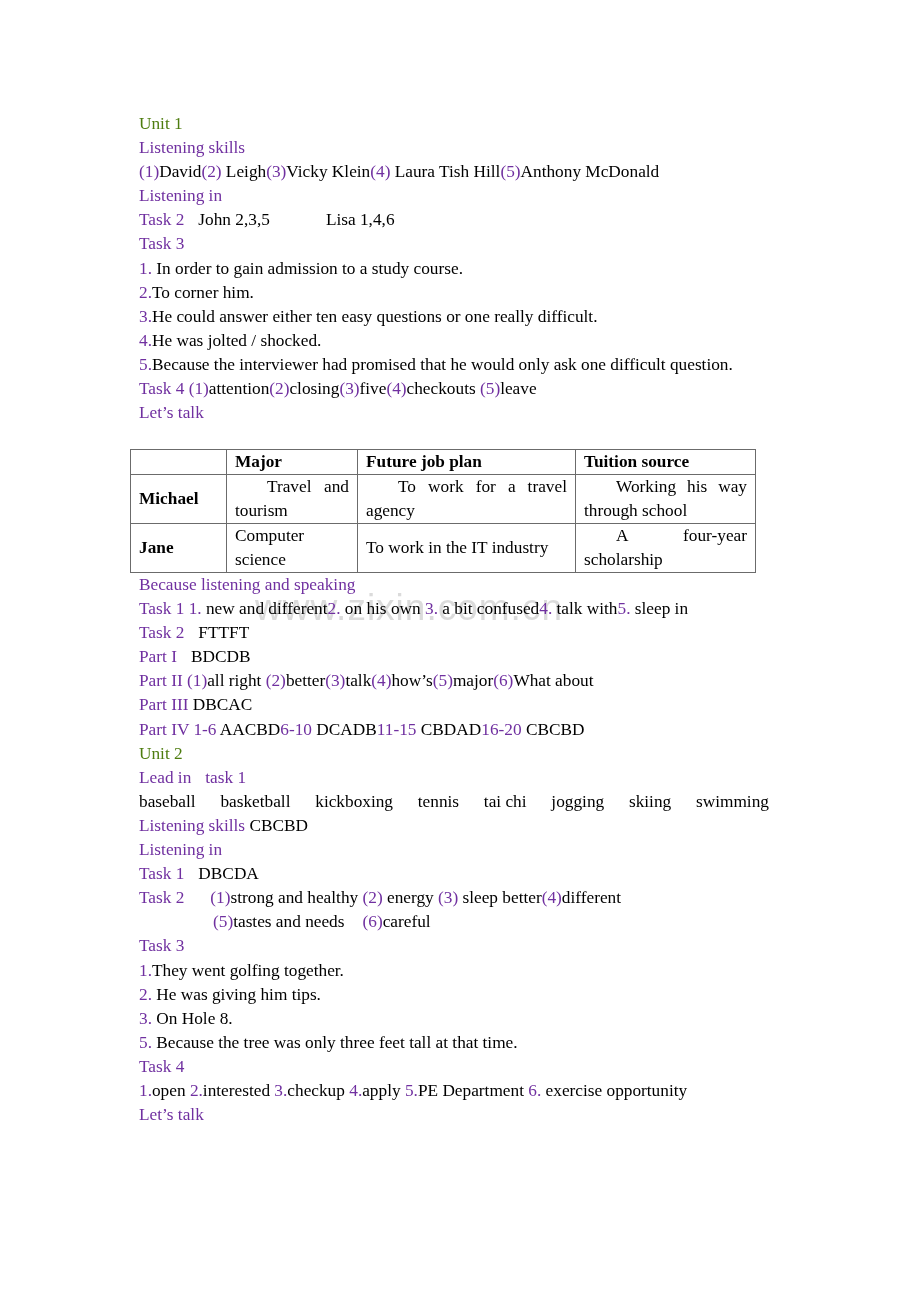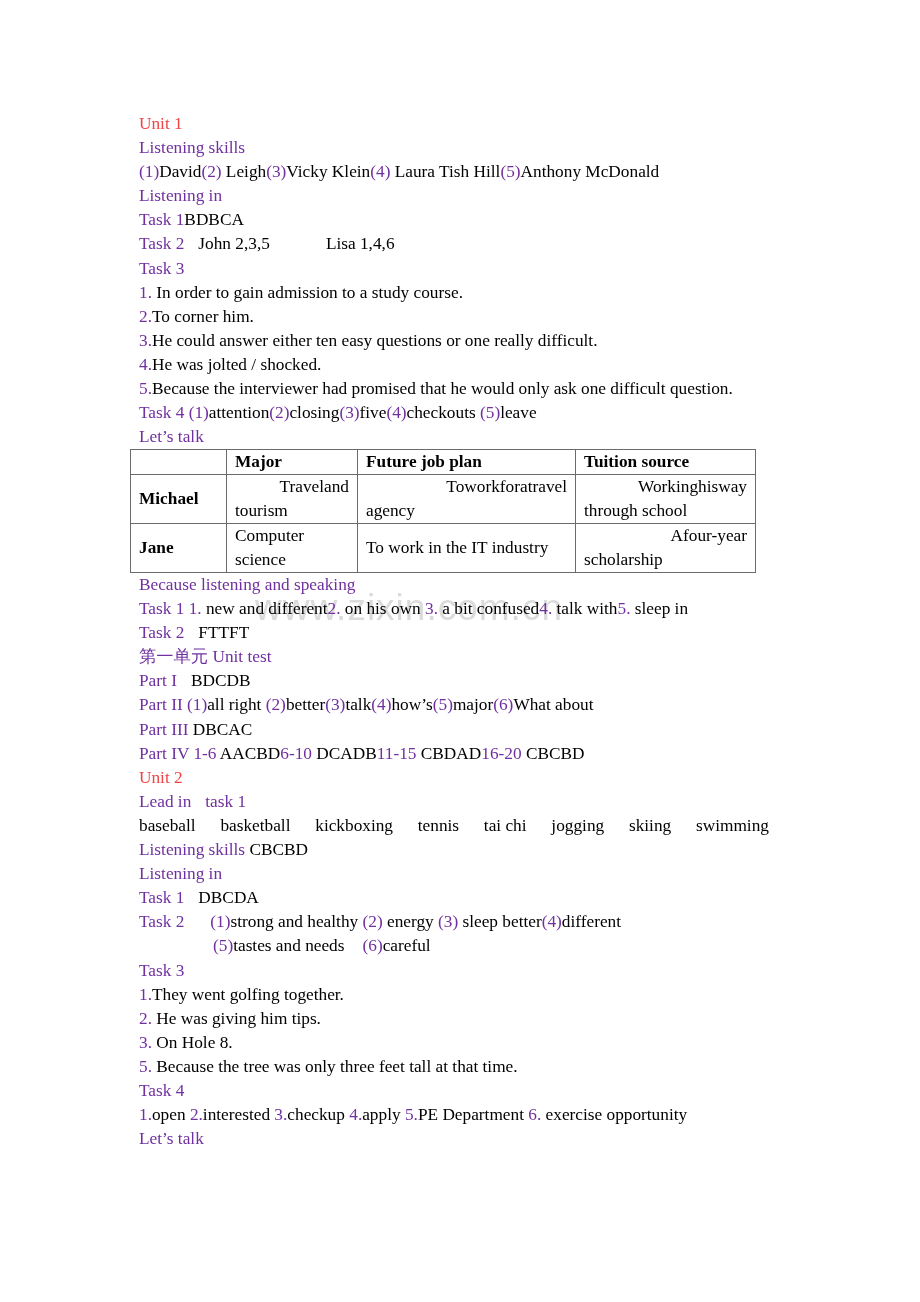--- a/index.html
+++ b/index.html
@@ -1,53 +1,50 @@
 <!DOCTYPE html>
 <html><head>
   <meta charset="utf-8">
   <style>
     html, body { margin: 0; padding: 0; background: #ffffff; }
     body { width: 920px; height: 1302px; position: relative; overflow: hidden;
       font-family: "Liberation Serif", "DejaVu Serif", serif; font-size: 17.3px; color: #000; }
     .page { position: absolute; left: 139px; top: 112px; width: 640px; }
     .line { height: 24.1px; line-height: 24.1px; white-space: nowrap; }
     .p { color: #7030a0; }
-    .r { color: #ef4444; }
+    .r { color: #4d7c0f; }
     .sp4 { display: inline-block; width: 14px; }
     .sp-lisa { display: inline-block; width: 56px; }
     .sp-t2 { display: inline-block; width: 26px; }
     .indent-t2 { display: inline-block; width: 74px; }
     .sp-t2b { display: inline-block; width: 18px; }
     .sports { display: flex; justify-content: space-between; width: 630px; }
     table.talk { position: absolute; left: 130px; top: 449px; border-collapse: collapse;
       font-family: "Liberation Serif", serif; font-size: 17.3px; }
     table.talk td { border: 1px solid #6b6b6b; padding: 0 8px; vertical-align: middle; line-height: 24px; }
     table.talk tr.head td { height: 24px; font-weight: bold; }
     table.talk tr.row td { height: 48px; }
     table.talk td.name { font-weight: bold; margin-left: 16px; }
-    .j1 { display: flex; justify-content: flex-end; margin-left: 32px; }
+    .j1 { display: flex; justify-content: space-between; margin-left: 32px; }
     .after-table { position: absolute; left: 139px; top: 573px; width: 640px; }
     .watermark { position: absolute; left: 255px; top: 580px; font-family: "Liberation Sans", "DejaVu Sans", sans-serif;
       font-size: 37px; color: rgba(190,190,190,0.55); letter-spacing: 1px; line-height: 56px; pointer-events: none; }
   </style>
 </head>
 <body>
 
 <div class="watermark">www.zixin.com.cn</div>
 
 <div class="page">
   <div class="line r">Unit 1</div>
   <div class="line p">Listening skills</div>
   <div class="line">
     <span class="p">(1)</span><span>David</span><span class="p">(2)</span><span> Leigh</span><span class="p">(3)</span><span>Vicky Klein</span><span class="p">(4)</span><span> Laura Tish Hill</span><span class="p">(5)</span><span>Anthony McDonald</span>
   </div>
   <div class="line p">Listening in</div>
-  <div class="line">
-    <span class="p">Task 1</span><span>BDBCA</span>
-  </div>
   <div class="line">
     <span class="p">Task 2</span><span class="sp4"></span><span>John 2,3,5</span><span class="sp-lisa"></span><span>Lisa 1,4,6</span>
   </div>
   <div class="line p">Task 3</div>
   <div class="line"><span class="p">1.</span><span> In order to gain admission to a study course.</span></div>
   <div class="line"><span class="p">2.</span><span>To corner him.</span></div>
   <div class="line"><span class="p">3.</span><span>He could answer either ten easy questions or one really difficult.</span></div>
   <div class="line"><span class="p">4.</span><span>He was jolted / shocked.</span></div>
   <div class="line"><span class="p">5.</span><span>Because the interviewer had promised that he would only ask one difficult question.</span></div>
   <div class="line">
@@ -108,21 +105,20 @@
   </table>
 
 <div class="after-table">
   <div class="line p">Because listening and speaking</div>
   <div class="line">
     <span class="p">Task 1 </span><span class="p">1.</span><span> new and different</span><span class="p">2.</span><span> on his own </span><span class="p">3.</span><span> a bit confused</span><span class="p">4.</span><span> talk with</span><span class="p">5.</span><span> sleep in</span>
   </div>
   <div class="line">
     <span class="p">Task 2</span><span class="sp4"></span><span>FTTFT</span>
   </div>
-  <div class="line p">第一单元 Unit test</div>
   <div class="line">
     <span class="p">Part I</span><span class="sp4"></span><span>BDCDB</span>
   </div>
   <div class="line">
     <span class="p">Part II </span><span class="p">(1)</span><span>all right </span><span class="p">(2)</span><span>better</span><span class="p">(3)</span><span>talk</span><span class="p">(4)</span><span>how’s</span><span class="p">(5)</span><span>major</span><span class="p">(6)</span><span>What about</span>
   </div>
   <div class="line">
     <span class="p">Part III </span><span>DBCAC</span>
   </div>
   <div class="line">

